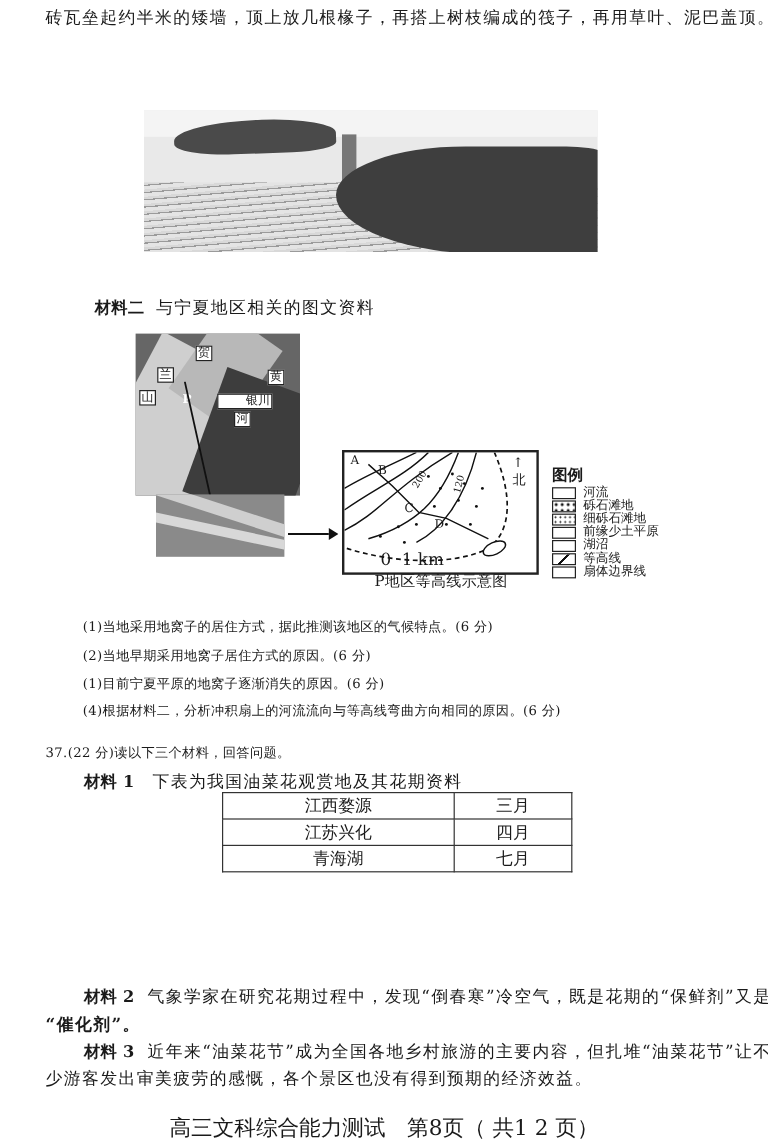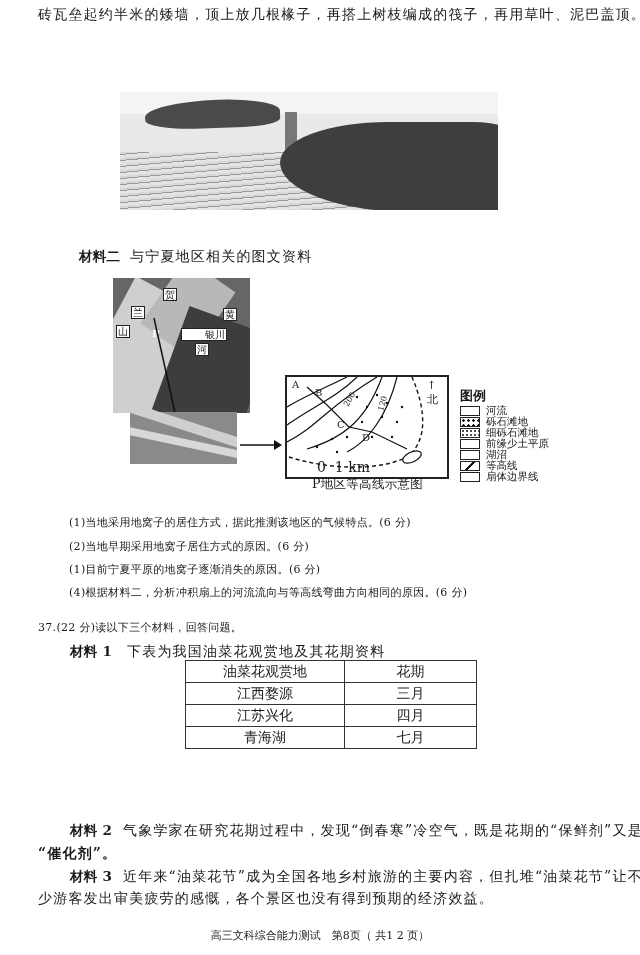--- a/index.html
+++ b/index.html
@@ -28,21 +28,21 @@
   .map2 .s1 { position:absolute; left:-10px; top:10px; width:140px; height:10px; background:#cfcfcf; transform: rotate(18deg); }
   .map2 .s2 { position:absolute; left:-10px; top:28px; width:140px; height:8px; background:#d8d8d8; transform: rotate(12deg); }
   .contour { left: 285px; top: 375px; width: 160px; height: 100px; border: 2px solid #222; background:#fff; }
   .legend { left: 460px; top: 387px; }
   .legend-title { font-size: 13px; font-weight: bold; }
   .legend-item { display:flex; align-items:center; font-size: 10.5px; line-height: 11px; }
   .legend-swatch { width: 18px; height: 8px; border: 1.5px solid #222; margin-right: 6px; background:#fff; }
   table.flower { position:absolute; left: 185px; top: 660px; border-collapse: collapse; width: 292px; }
   table.flower td, table.flower th { border: 1.5px solid #333; font-size: 14px; font-weight: normal; text-align: center; height: 21px; padding: 0; }
   .col1 { width: 158px; }
-  .footer { left: 0; width: 640px; top: 928px; text-align: center; font-size: 11px; }
+  .footer { left: 0; width: 640px; top: 928px; text-align: center; font-size: 18px; }
   .bold { font-weight: bold; }
 </style>
 </head>
 <body>
 
 <div class="line hand" style="left:38px; top:6px;">砖瓦垒起约半米的矮墙，顶上放几根椽子，再搭上树枝编成的筏子，再用草叶、泥巴盖顶。</div>
 
 <div class="abs photo">
   <div class="sky"></div>
   <div class="ground"></div>
@@ -155,24 +155,20 @@
 <div class="line" style="left:69px; top:539px;">(2)当地早期采用地窝子居住方式的原因。(6 分)</div>
 <div class="line" style="left:69px; top:562px;">(1)目前宁夏平原的地窝子逐渐消失的原因。(6 分)</div>
 <div class="line" style="left:69px; top:585px;">(4)根据材料二，分析冲积扇上的河流流向与等高线弯曲方向相同的原因。(6 分)</div>
 
 <div class="line" style="left:38px; top:620px;">37.(22 分)读以下三个材料，回答问题。</div>
 <div class="line bold" style="left:70px; top:643px; font-size:13.5px;">材料 1</div>
 <div class="line hand" style="left:127px; top:643px;">下表为我国油菜花观赏地及其花期资料</div>
 
 <table class="flower">
   <tbody>
-      <tr>
-    <th class="col1">油菜花观赏地</th>
-    <th>花期</th>
-  </tr>
   <tr>
         <td>江西婺源</td>
         <td>三月</td>
       </tr>
   <tr>
         <td>江苏兴化</td>
         <td>四月</td>
       </tr>
   <tr>
         <td>青海湖</td>

